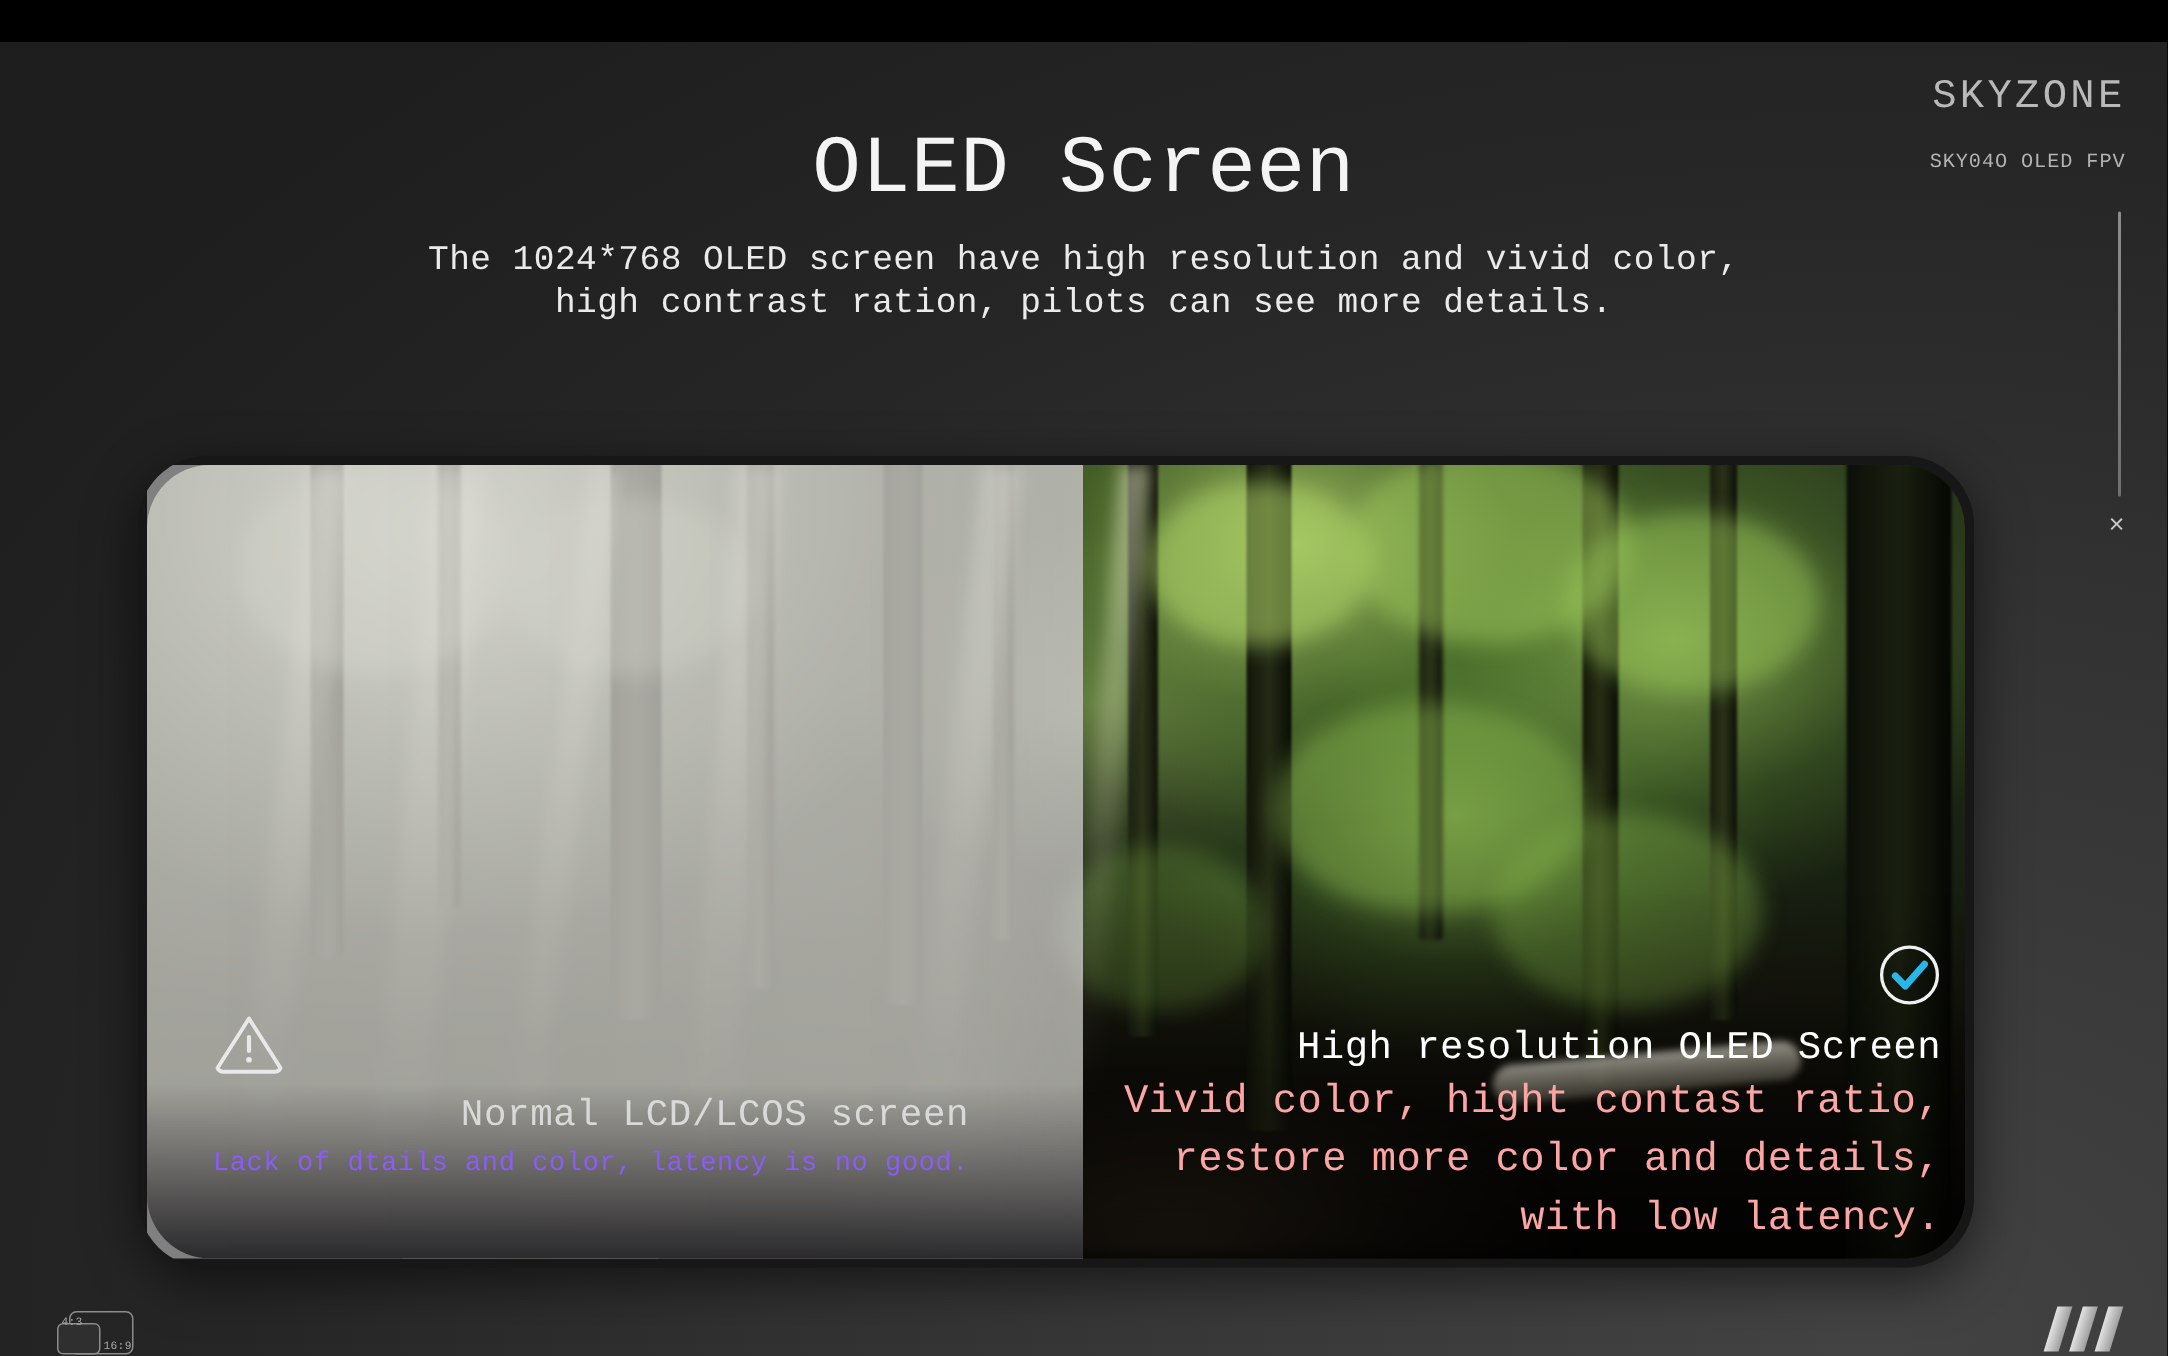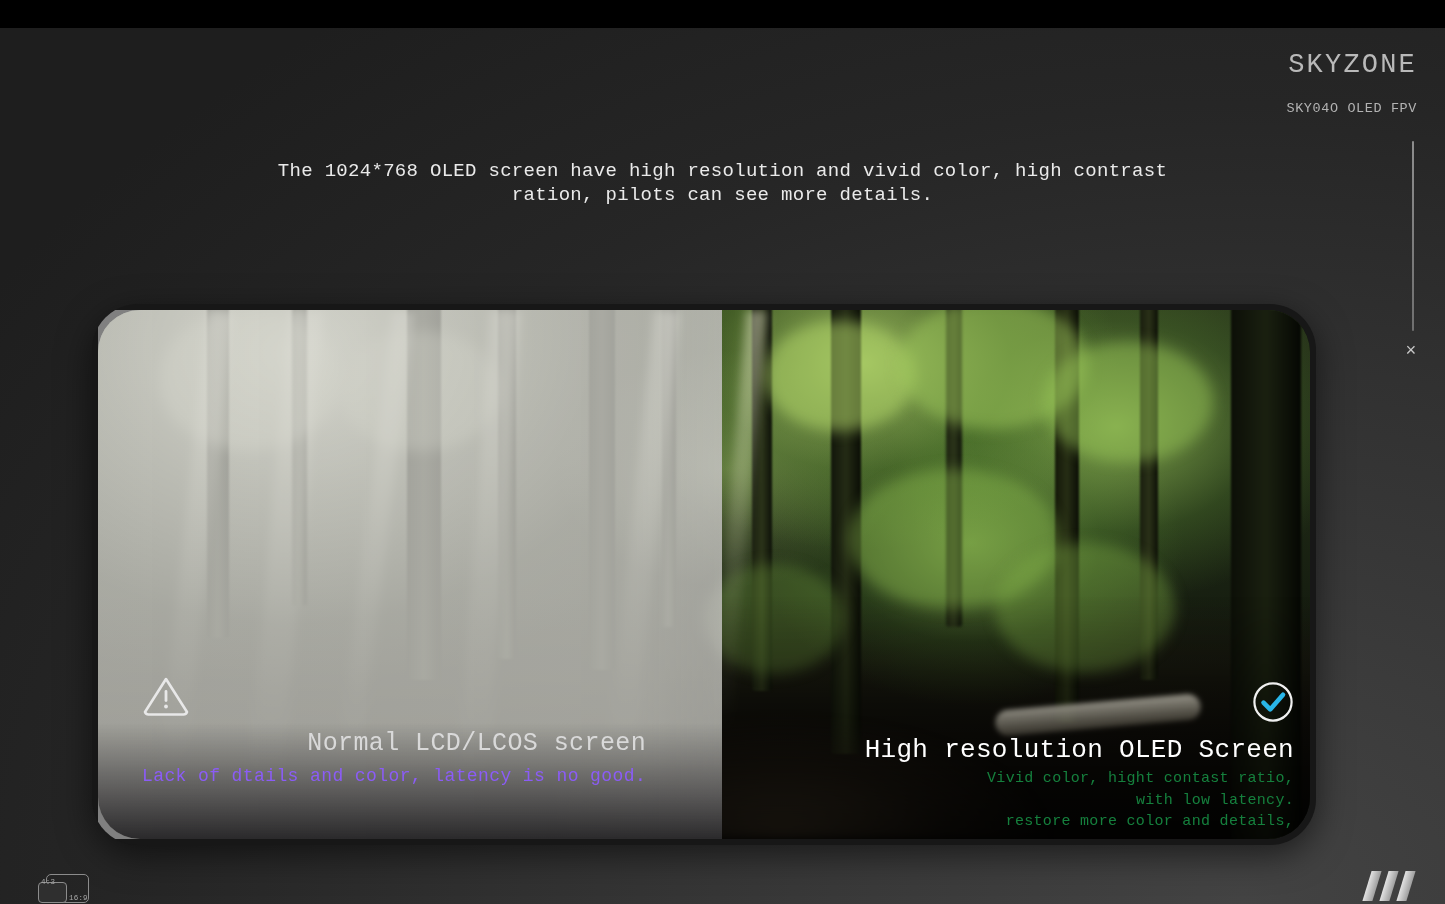--- a/index.html
+++ b/index.html
@@ -80,21 +80,21 @@
     color: #f4f4f4;
     line-height: 1.12;
   }
   .subhead {
     position: absolute;
     top: 131px;
     left: 50%;
     transform: translateX(-50%);
     width: 940px;
     text-align: center;
-    font-size: 19px;
+    font-size: 23px;
     font-weight: 400;
     letter-spacing: 0.3px;
     line-height: 1.28;
     color: #eaeaea;
   }
 
   
   .device {
     position: absolute;
     left: 92px;
@@ -230,23 +230,23 @@
   }
   .cap-right .icon-check { display: block; margin: 0 0 6px auto; }
   .cap-right .t1 {
     font-size: 26px;
     letter-spacing: 0.3px;
     color: #ffffff;
     line-height: 1.3;
     text-align: right;
   }
   .cap-right .t2 {
-    font-size: 15px;
+    font-size: 27px;
     letter-spacing: 0.3px;
-    color: #15803d;
+    color: #fca5a5;
     line-height: 1.45;
   }
 
   
   .ratio-badge {
     position: absolute;
     left: 38px;
     top: 846px;
     width: 50px;
     height: 30px;
@@ -296,20 +296,21 @@
 <div id="page">
 
   <div class="brand">
     <div class="brand-name">SKYZONE</div>
     <div class="brand-model">SKY04O OLED FPV</div>
   </div>
 
   <div class="scroll-track"></div>
   <div class="close-btn">×</div>
 
+  <div class="headline">OLED Screen</div>
   <div class="subhead">The 1024*768 OLED screen have high resolution and vivid color, high contrast ration, pilots can see more details.</div>
 
   <div class="device">
     <div class="screen">
 
       <div class="scene">
 
         <div class="tree" style="left:9%;  top:-2%; width:22px;  height:64%; background:linear-gradient(to right,#1b2211,#2d3a1c,#141a0e); filter:blur(1.2px);"></div>
         <div class="tree" style="left:16%; top:-2%; width:15px;  height:58%; background:linear-gradient(to right,#222b14,#36451f,#161d0f); filter:blur(1.4px);"></div>
         <div class="tree" style="left:25.5%;top:-2%; width:34px;  height:72%; background:linear-gradient(to right,#151a0d,#2a3418,#0f140a); filter:blur(1px);"></div>
@@ -362,22 +363,22 @@
 
       <div class="cap-right">
         <span class="icon-check">
           <svg width="42" height="42" viewBox="0 0 42 42" fill="none">
             <circle cx="21" cy="21" r="18.6" stroke="#f0f0f0" stroke-width="2.2" fill="none"></circle>
             <path d="M11.5 21.6 L18.2 28.4 L31 13.8" stroke="#29b6e8" stroke-width="4.6" stroke-linecap="round" stroke-linejoin="round" fill="none"></path>
           </svg>
         </span>
         <div class="t1">High resolution OLED Screen</div>
         <div class="t2">Vivid color,  hight contast ratio,</div>
+        <div class="t2">restore more color and details,</div>
         <div class="t2">with low latency.</div>
-        <div class="t2">restore more color and details,</div>
       </div>
 
     </div>
   </div>
 
   <div class="ratio-badge">
     <div class="r169"></div>
     <div class="r43"></div>
     <span class="lbl lbl-43">4:3</span>
     <span class="lbl lbl-169">16:9</span>

